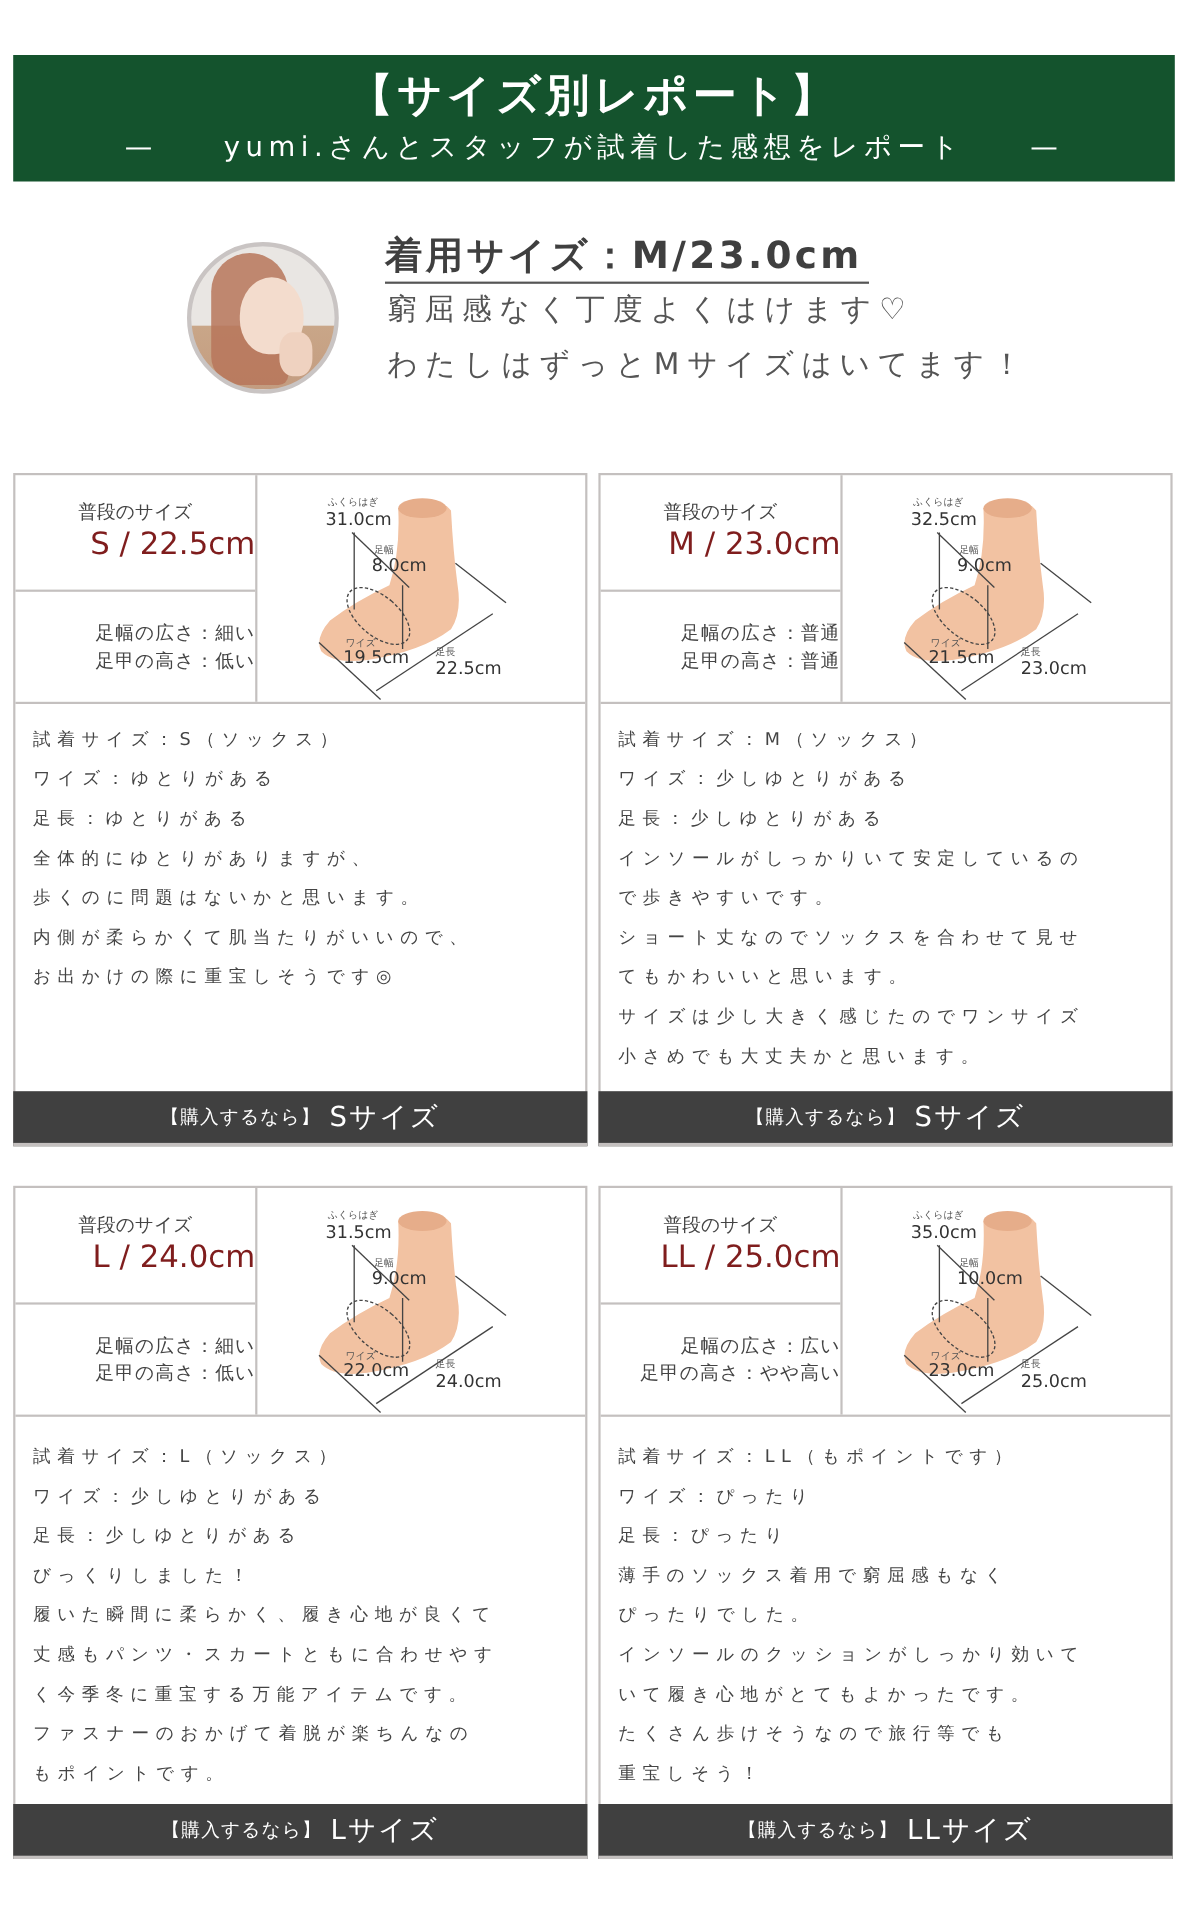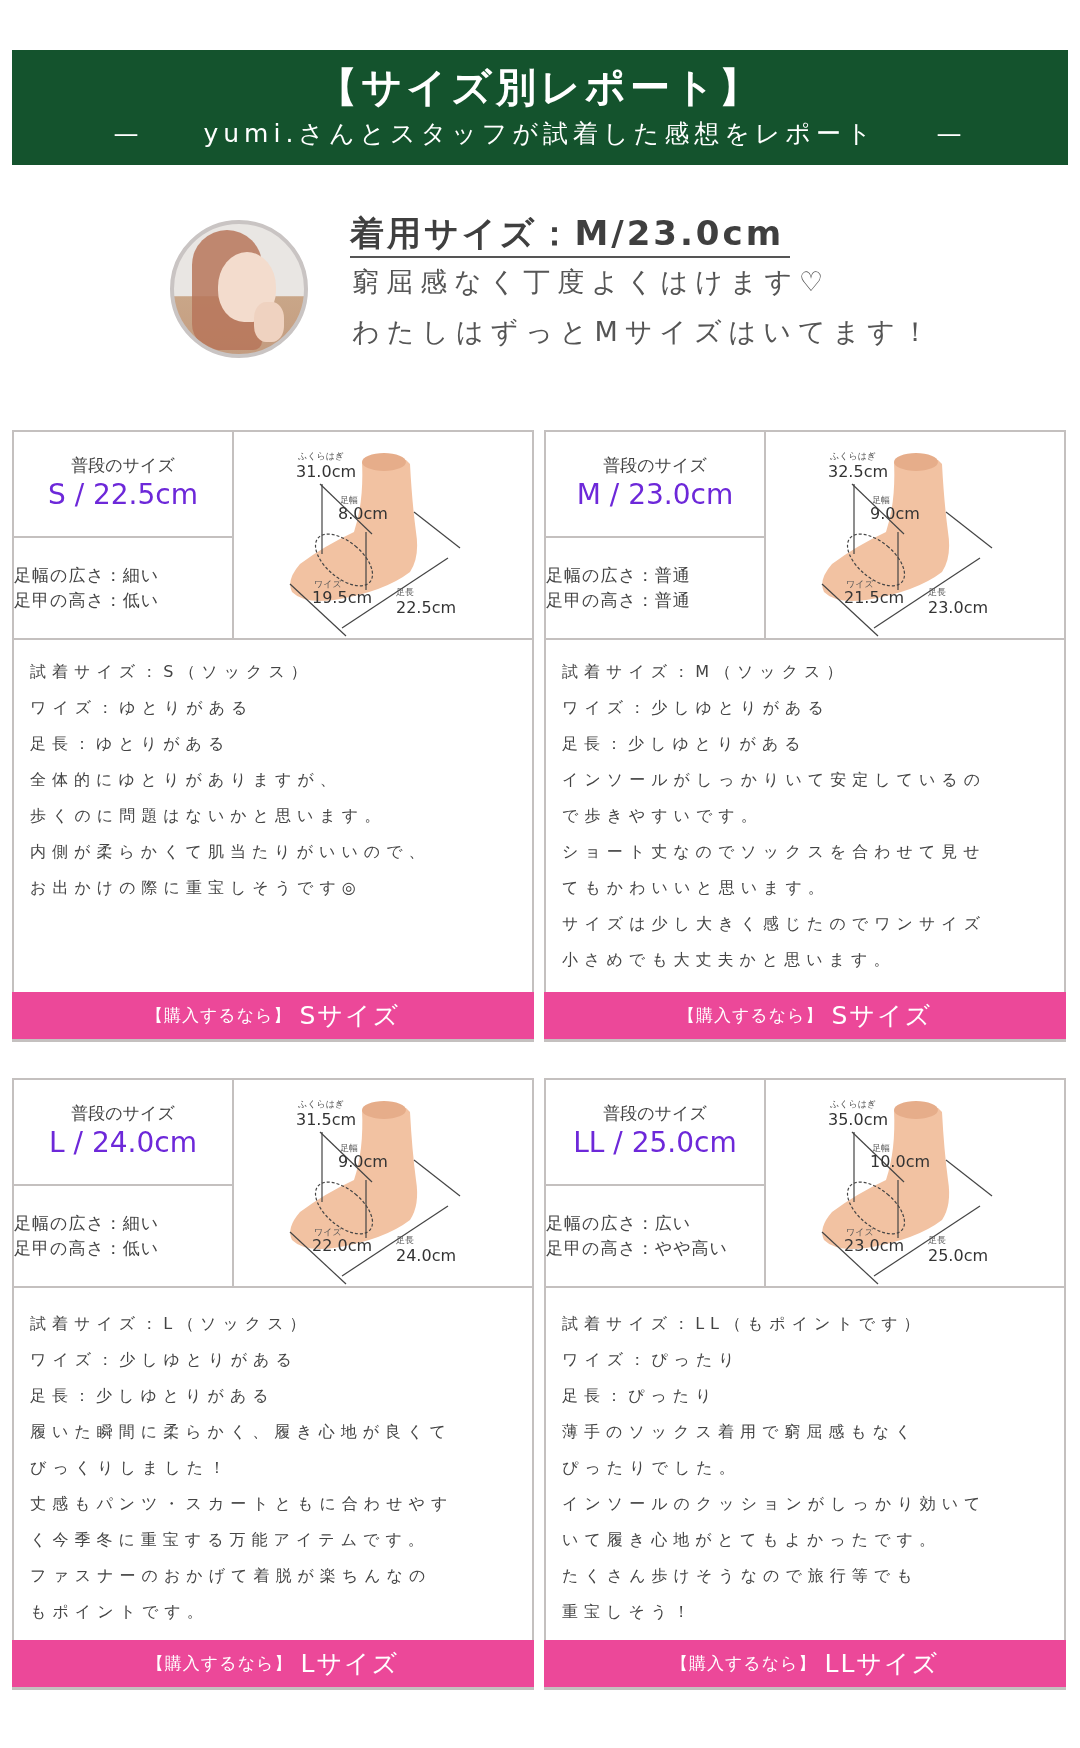--- a/index.html
+++ b/index.html
@@ -55,39 +55,39 @@
     position: absolute; width: 522px; border: 2px solid #c4c0bf; background: #fff;
   }
   .card .top { position: relative; height: 208px; border-bottom: 2px solid #c4c0bf; }
   .card .left {
     position: absolute; left: 0; top: 0; width: 220px; height: 206px; border-right: 2px solid #c4c0bf;
   }
   .card .usual-label {
     position: absolute; left: 0; right: 0; top: 22px; text-align: center; font-size: 17px; color: #444;
   }
   .card .usual-value {
-    position: absolute; left: 0; right: 0; top: 46px; text-align: center; font-size: 28px; color: #6d28d9;
+    position: absolute; left: 0; right: 0; top: 46px; text-align: right; font-size: 28px; color: #7f1d1d;
   }
   .card .left .divider { position: absolute; left: 0; right: 0; top: 104px; border-top: 2px solid #c4c0bf; }
   .card .trait {
-    position: absolute; left: 0; right: 0; text-align: left; font-size: 17px; color: #444; letter-spacing: 1px;
+    position: absolute; left: 0; right: 0; text-align: right; font-size: 17px; color: #444; letter-spacing: 1px;
   }
   .card .trait1 { top: 132px; }
   .card .trait2 { top: 157px; }
   .card .diagram { position: absolute; left: 220px; top: 0; width: 300px; height: 206px; }
   .card .diagram svg { position: absolute; left: 0; top: 0; }
   .m-small { position: absolute; font-size: 9px; color: #555; }
   .m-val { position: absolute; font-size: 16px; color: #333; }
   .card .body {
     position: relative; padding: 14px 16px 0 16px; font-size: 16px; letter-spacing: 6px;
     line-height: 36px; color: #444;
   }
   .card .body div { white-space: nowrap; overflow: hidden; }
   .card .buy {
-    position: absolute; left: -2px; right: -2px; bottom: -2px; height: 50px; background: #ec4899;
+    position: absolute; left: -2px; right: -2px; bottom: -2px; height: 50px; background: #404040;
     color: #fff; display: flex; align-items: center; justify-content: center; gap: 8px;
     border-bottom: 3px solid #c4c0bf;
   }
   .card .buy .pre { font-size: 17px; letter-spacing: 1px; }
   .card .buy .size { font-size: 25px; letter-spacing: 2px; }
 </style>
 </head>
 <body>
 
 <div class="banner">
@@ -232,22 +232,22 @@
       <span class="m-small" style="left:80px; top:146px;">ワイズ</span>
       <span class="m-val" style="left:78px; top:156px;">22.0cm</span>
       <span class="m-small" style="left:162px; top:154px;">足長</span>
       <span class="m-val" style="left:162px; top:166px;">24.0cm</span>
     </div>
   </div>
   <div class="body" style="padding-top: 18px;">
     <div>試着サイズ：L（ソックス）</div>
     <div>ワイズ：少しゆとりがある</div>
     <div>足長：少しゆとりがある</div>
+    <div>びっくりしました！</div>
     <div>履いた瞬間に柔らかく、履き心地が良くて</div>
-    <div>びっくりしました！</div>
     <div>丈感もパンツ・スカートともに合わせやす</div>
     <div>く今季冬に重宝する万能アイテムです。</div>
     <div>ファスナーのおかげて着脱が楽ちんなの</div>
     <div>もポイントです。</div>
   </div>
   <div class="buy">
     <span class="pre">【購入するなら】</span>
     <span class="size">Lサイズ</span>
   </div>
 </div>

